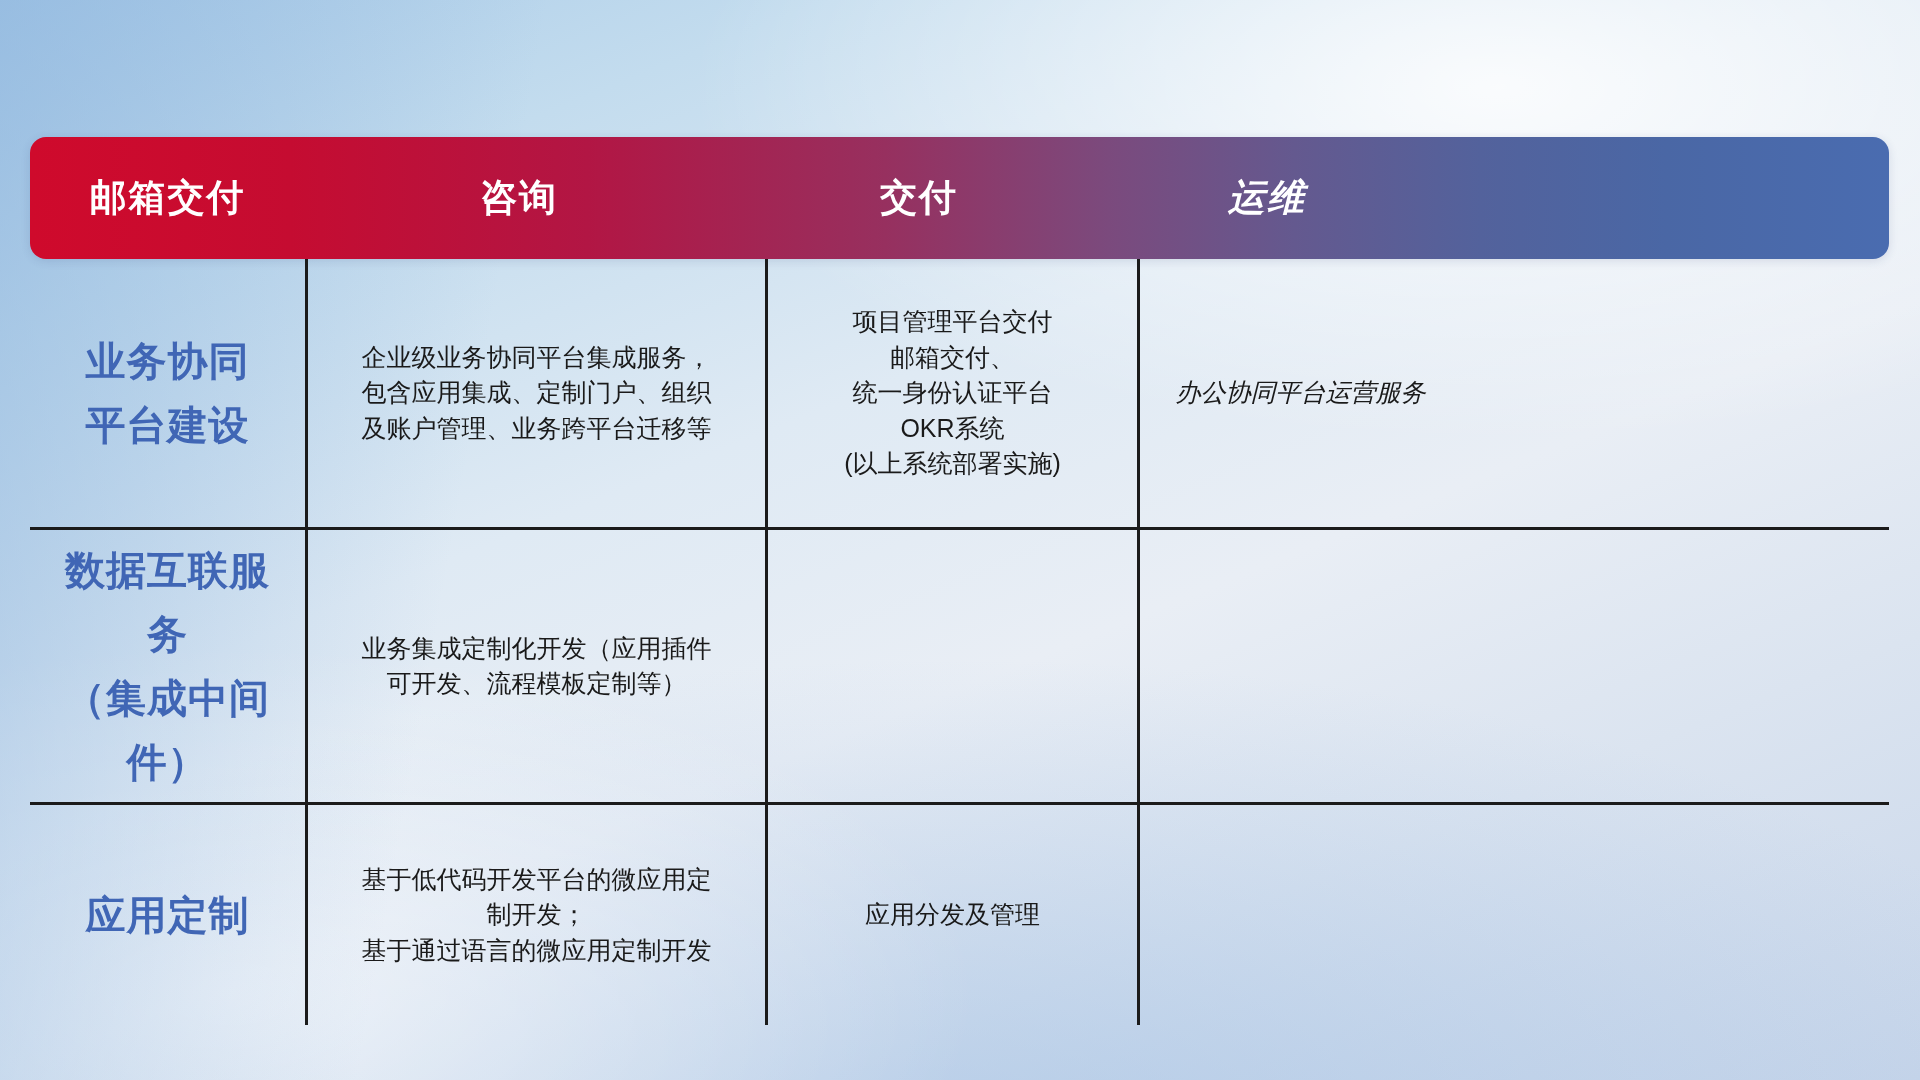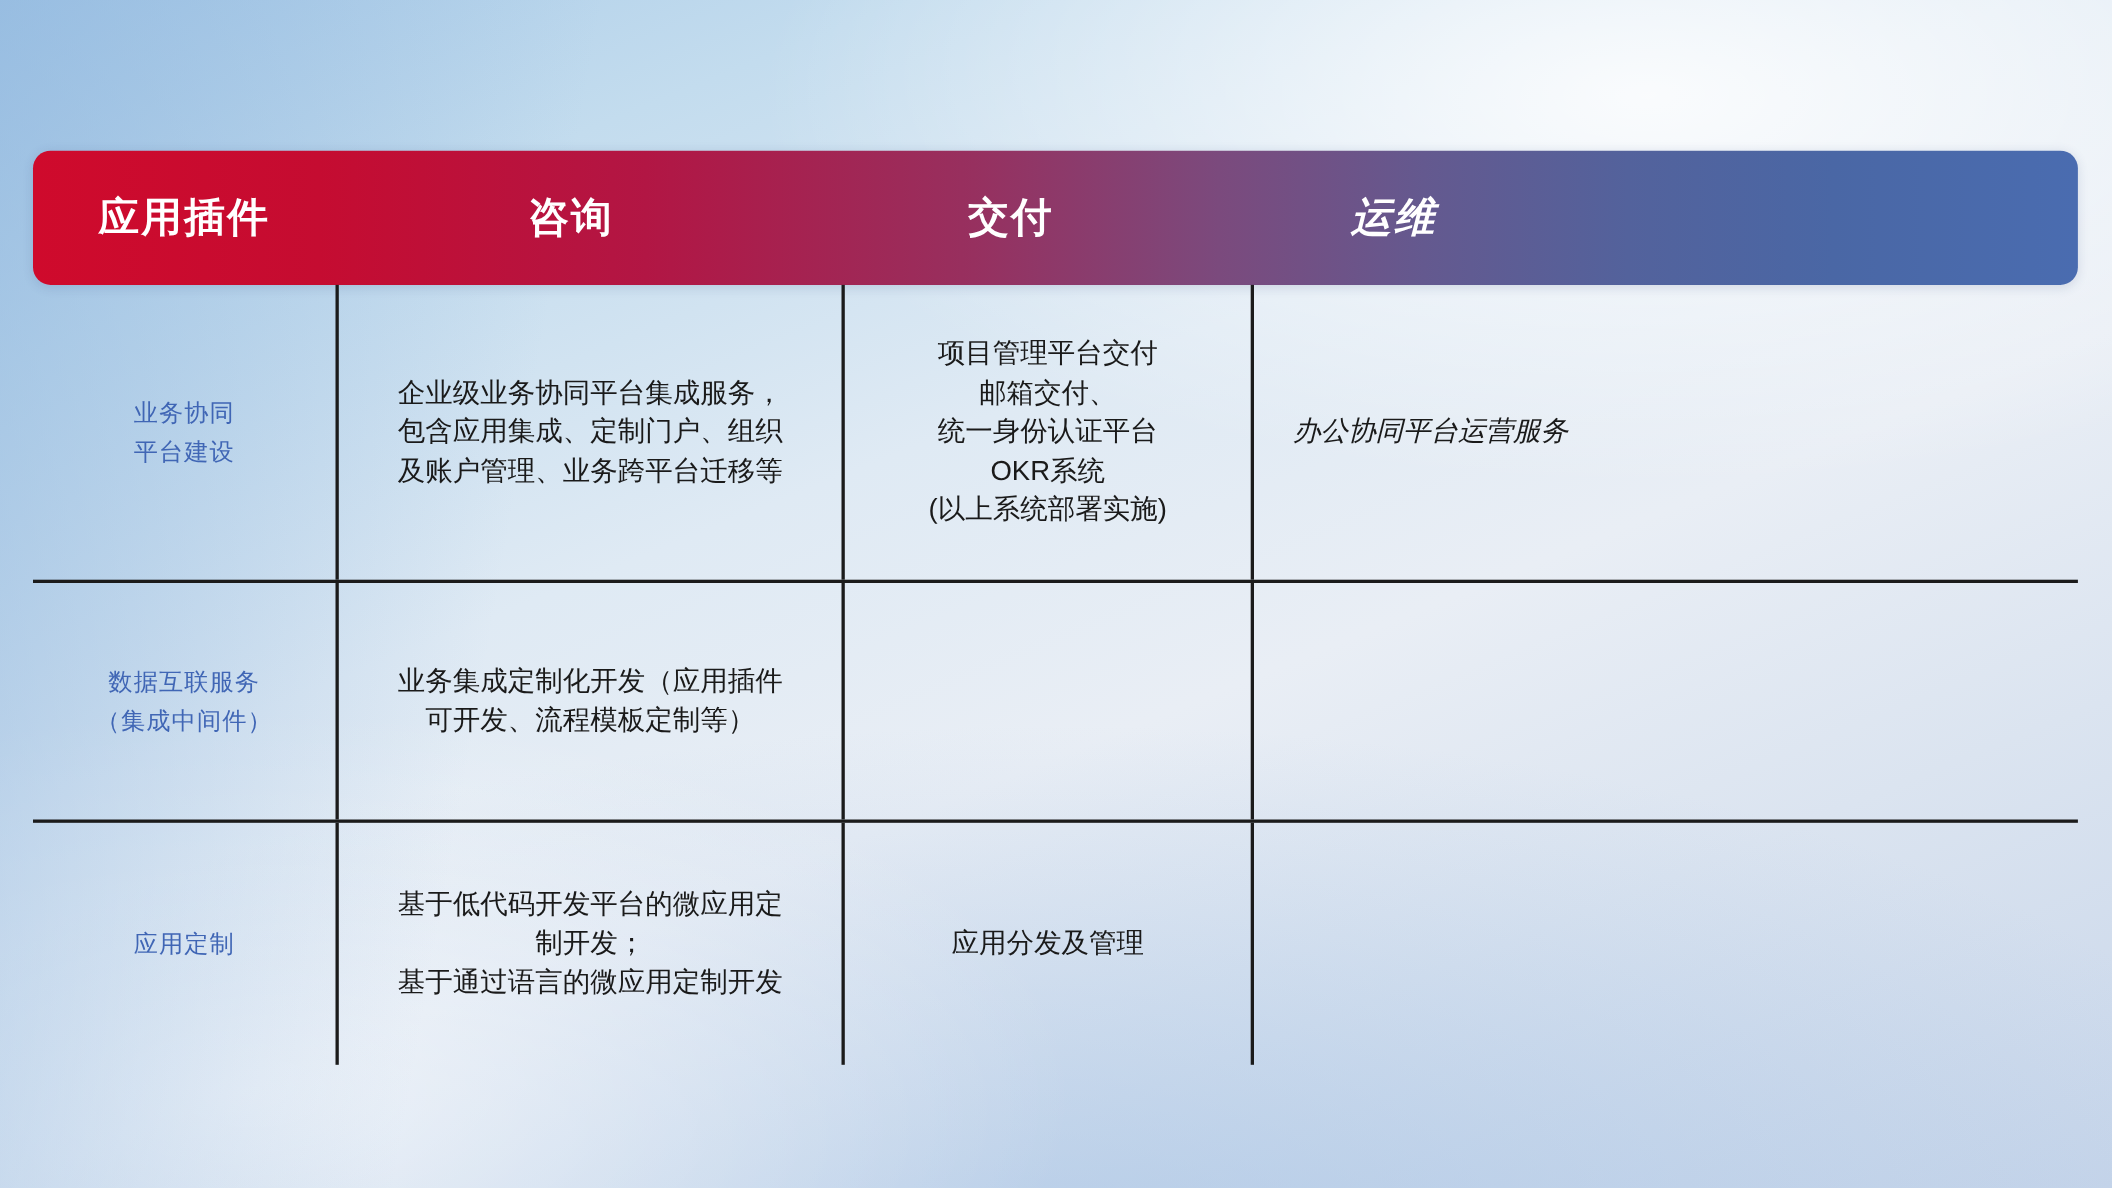--- a/index.html
+++ b/index.html
@@ -71,22 +71,22 @@
     text-align:center;
     padding:8px 16px;
     box-sizing:border-box;
     font-size:25px;
     line-height:1.42;
     color:#1a1a1a;
     white-space:pre-line;
   }
   .tcell.cat{
     color:#4066b5;
-    font-weight:400;
-    font-size:22px;
+    font-weight:700;
+    font-size:40px;
     line-height:1.6;
     letter-spacing:1px;
   }
   
   .vr{border-left:3px solid #1b1b1b;}
 
   
   .c0{flex:0 0 275px;}
   .c1{flex:0 0 428px;}
   .c2{flex:0 0 460px;}
@@ -100,21 +100,21 @@
 </style>
 </head>
 <body>
 
 <div id="bg"></div>
 
 <div id="table-card">
 
   <div class="thead">
     <div class="cell c0">
-        <span>应用插件</span>
+        <span>邮箱交付</span>
       </div>
     <div class="cell c1">
         <span>咨询</span>
       </div>
     <div class="cell c3">
         <span>交付</span>
       </div>
     <div class="cell c4">
         <span>运维</span>
       </div>

